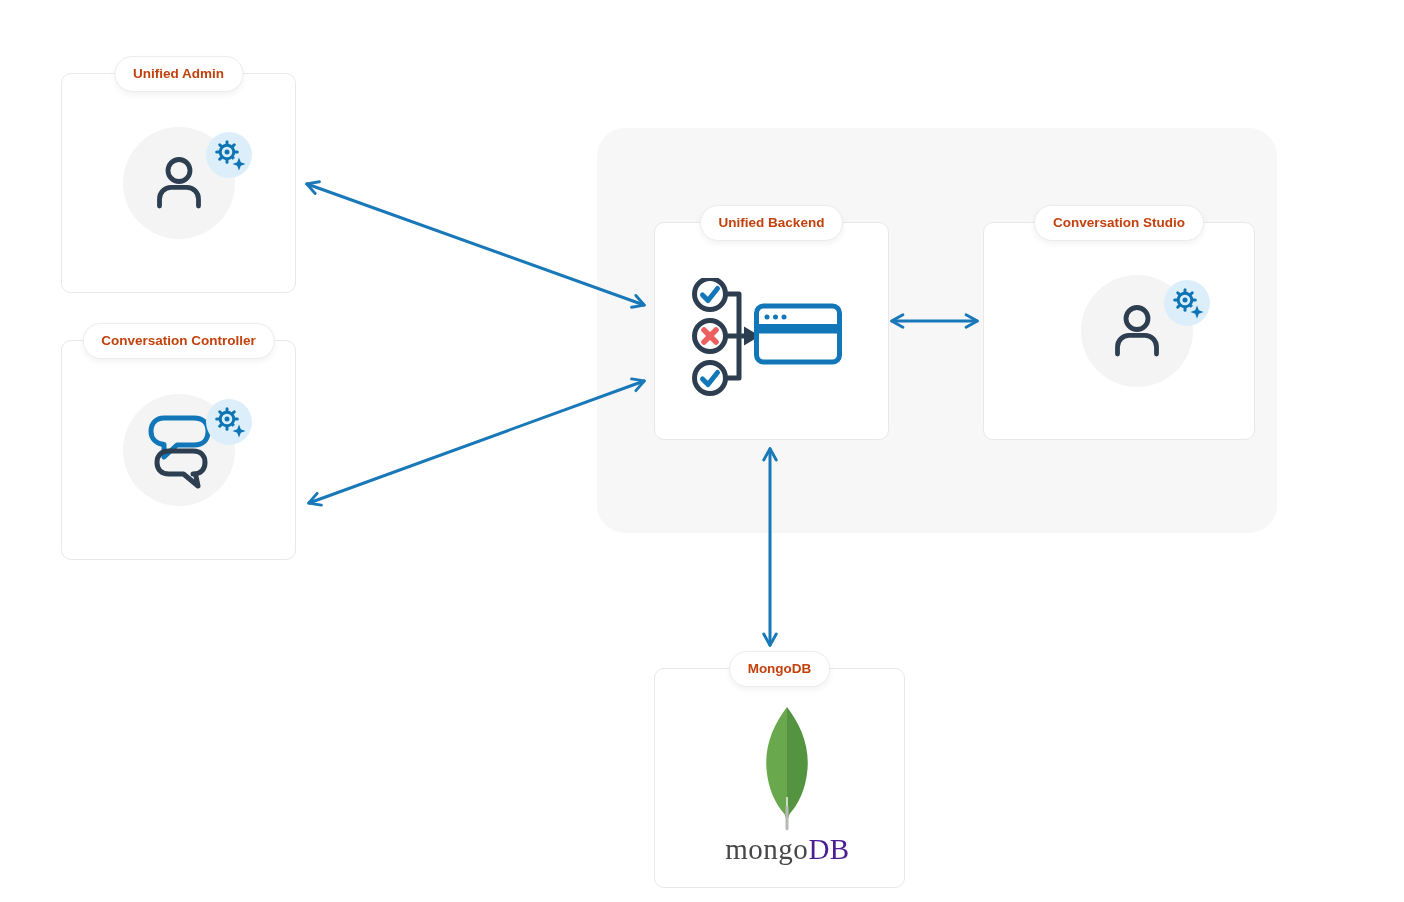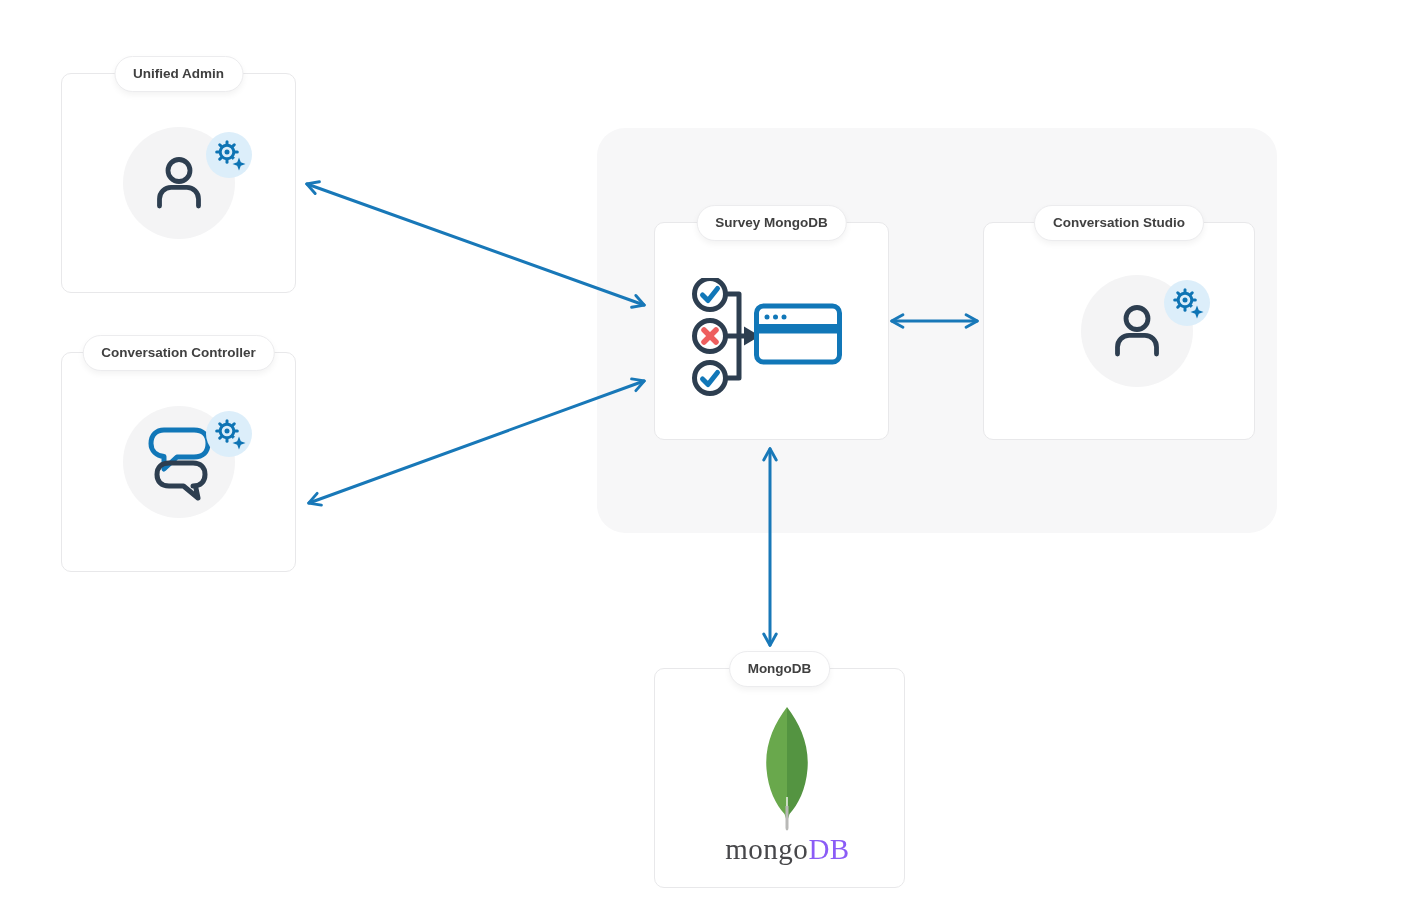--- a/index.html
+++ b/index.html
@@ -6,40 +6,40 @@
   .canvas{position:relative;width:1404px;height:902px;background:#ffffff;overflow:hidden;
           font-family:"Liberation Sans",sans-serif;}
   .group-panel{position:absolute;left:597px;top:128px;width:680px;height:405px;
                background:#f7f7f8;border-radius:28px;}
   .edge-layer{position:absolute;left:0;top:0;width:1404px;height:902px;pointer-events:none;}
   .edge-line{stroke-width:3;stroke-linecap:round;fill:none;}
 
   .node-card{position:absolute;background:#ffffff;border:1.5px solid #e8e8ea;border-radius:10px;
              display:flex;align-items:center;justify-content:center;}
   .card-unified-admin{left:61px;top:73px;width:233px;height:218px;}
-  .card-conversation-controller{left:61px;top:352px;width:233px;height:218px;align-items:center;}
+  .card-conversation-controller{left:61px;top:340px;width:233px;height:218px;align-items:center;}
   .card-survey-backend{left:654px;top:222px;width:233px;height:216px;}
   .card-conversation-studio{left:983px;top:222px;width:234px;height:216px;padding-left:36px;}
   .card-mongodb{left:654px;top:668px;width:233px;height:218px;padding-left:16px;}
 
   .node-pill{position:absolute;top:-18px;left:50%;transform:translateX(-50%);
              background:#ffffff;border:1px solid #ececee;border-radius:18px;height:34px;
              line-height:34px;padding:0 18px;white-space:nowrap;
-             font-size:13.5px;font-weight:bold;color:#404040;
+             font-size:13.5px;font-weight:bold;color:#c2410c;
              box-shadow:0 3px 6px rgba(0,0,0,.05);}
   .icon-circle{position:relative;width:112px;height:112px;border-radius:50%;background:#f4f4f5;
                display:flex;align-items:center;justify-content:center;}
   .badge{position:absolute;left:83px;top:5px;width:46px;height:46px;border-radius:50%;
          background:#dceefa;display:flex;align-items:center;justify-content:center;}
   .survey-icon-wrap{transform:translateY(10px);}
   .mongo-wrap{display:flex;flex-direction:column;align-items:center;transform:translateY(6px);}
   .mongo-wordmark{font-family:"Liberation Serif",serif;font-size:29px;letter-spacing:.5px;
                   margin-top:4px;line-height:1;}
   .mongo-wordmark .wm-dark{color:#47474a;text-align:center;}
-  .mongo-wordmark .wm-light{color:#8b5cf6;}
+  .mongo-wordmark .wm-light{color:#4c1d95;}
 </style>
 </head>
 <body>
 
 <div class="canvas">
 
   <div class="group-panel"></div>
 
   <svg class="edge-layer">
     <defs>
@@ -112,21 +112,21 @@
           <circle cx="21" cy="20" r="2.5" fill="#0e74b4"></circle>
           <circle cx="33" cy="32" r="7.5" fill="#dceefa"></circle>
           <path d="M33 25.5 L34.8 30.2 L39.5 32 L34.8 33.8 L33 38.5 L31.2 33.8 L26.5 32 L31.2 30.2 Z" fill="#0e74b4"></path>
         </svg>
       </div>
     </div>
   </div>
 
   <div class="node-card card-survey-backend">
     <div class="node-pill">
-      <span>Survey MongoDB</span>
+      <span>Unified Backend</span>
     </div>
     <div class="survey-icon-wrap">
       <svg width="172" height="122" viewBox="0 0 172 122">
 
         <g fill="none" stroke="#2d3e50" stroke-width="5" stroke-linejoin="round">
           <path d="M41 16 L53 16 L53 100 L41 100"></path>
           <path d="M41 58 L60 58"></path>
         </g>
         <path d="M58 48.5 L74 58 L58 67.5 Z" fill="#2d3e50"></path>
 

